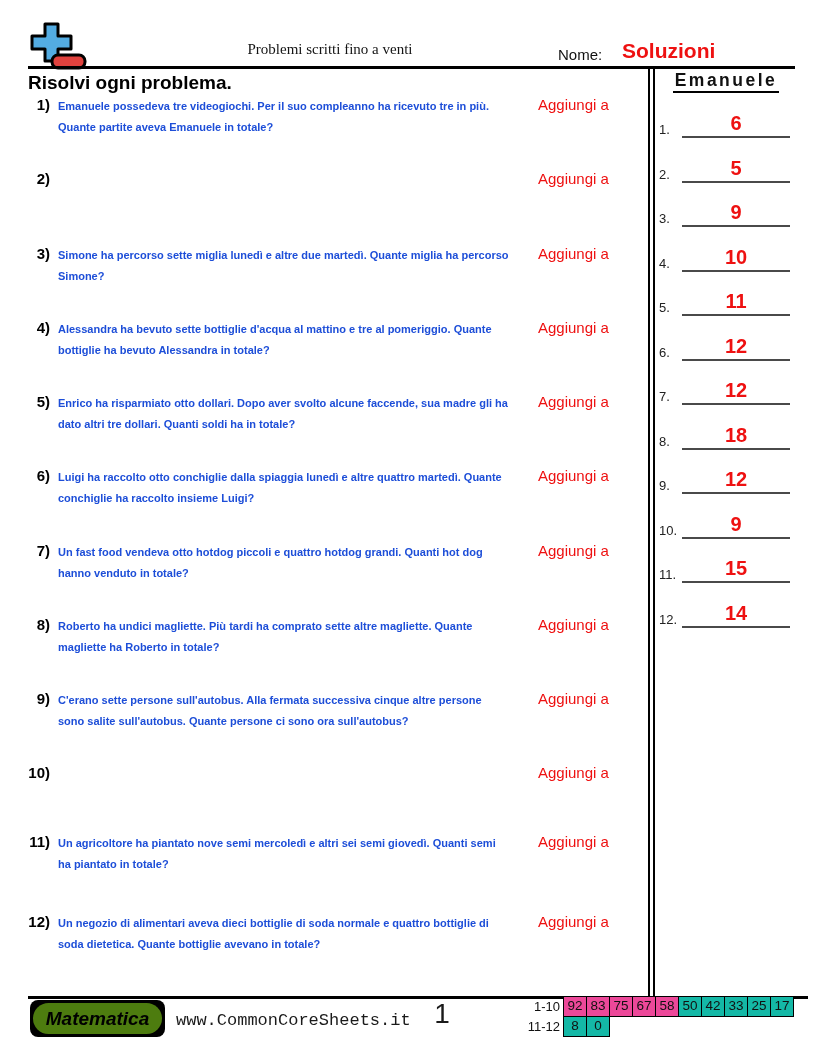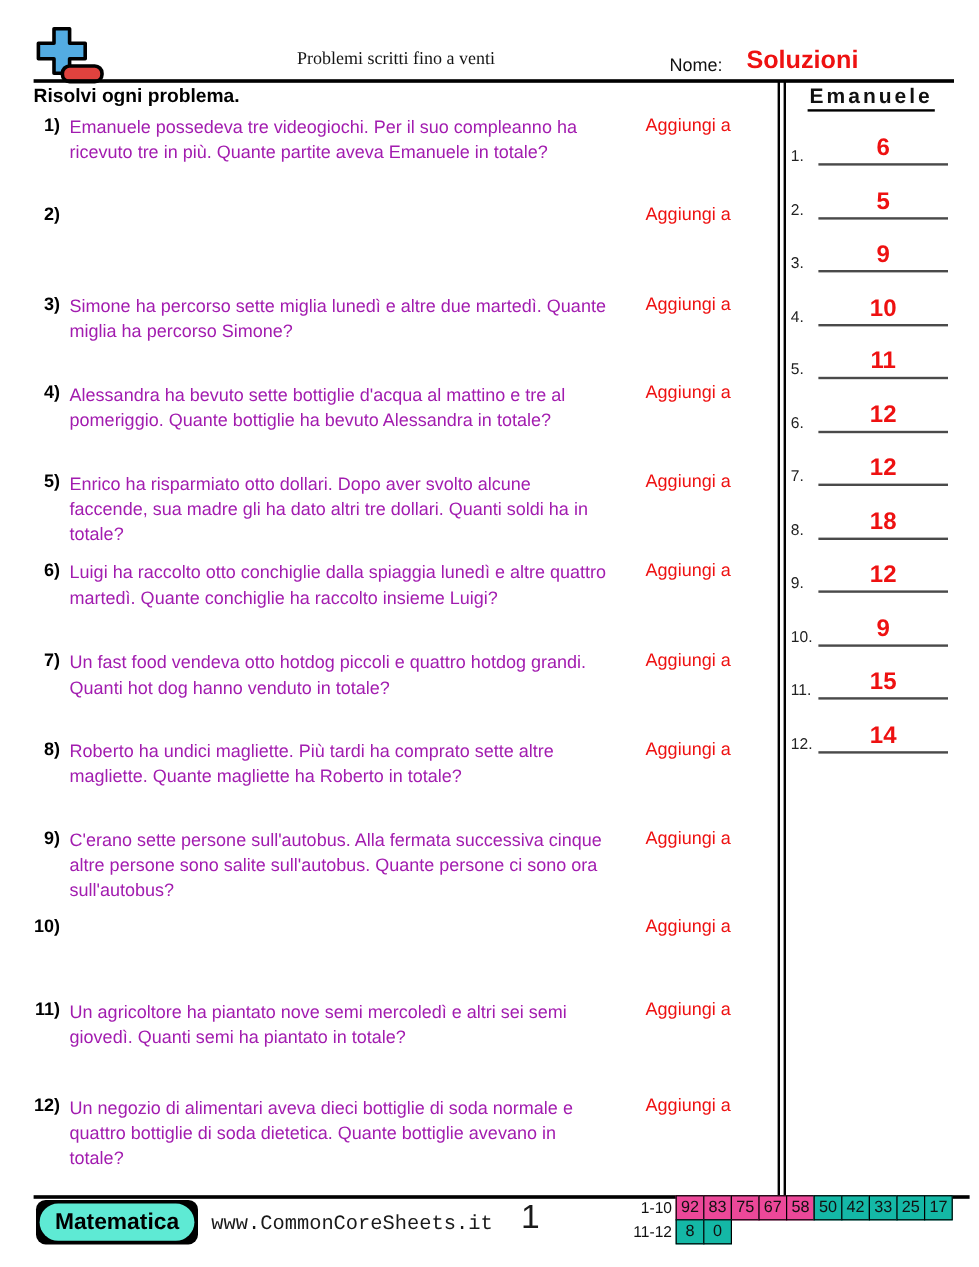--- a/index.html
+++ b/index.html
@@ -6,44 +6,44 @@
   html,body { background:#e9e9e9; }
   body { font-family:"Liberation Sans", sans-serif; }
   .page { position:relative; width:816px; height:1056px; background:#ffffff; margin:0 auto; overflow:hidden; color:#111; }
 
   
   .logo { position:absolute; left:28px; top:21px; width:60px; height:50px; }
   .title { position:absolute; left:170px; top:41px; width:320px; text-align:center; font-size:15px; color:#141414;font-family:Liberation Serif, serif; }
   .name-label { position:absolute; left:558px; top:46px; font-size:15px; }
   .name-value { position:absolute; left:622px; top:39px; font-size:21px; font-weight:bold; color:#ee1111; }
   .header-rule { position:absolute; left:28px; top:66px; width:767px; height:3px; background:#000; }
-  .instruction { position:absolute; left:28px; top:72px; font-size:16px; font-weight:bold; color:#000; }
+  .instruction { position:absolute; left:28px; top:72px; font-size:19px; font-weight:bold; color:#000; }
 
   
   .divider-a { position:absolute; left:648px; top:68px; width:2px; height:928px; background:#000; }
   .divider-b { position:absolute; left:653px; top:68px; width:2px; height:928px; background:#000; }
 
   
   .answers-title { position:absolute; left:657px; top:70px; width:138px; text-align:center; }
   .answers-title span { font-size:17.5px; font-weight:bold; letter-spacing:2.5px; border-bottom:2.5px solid #000; padding:0 2px 1px 2px; }
   .answer-row { position:absolute; left:655px; width:140px; height:32px; }
   .ans-num { position:absolute; left:4px; bottom:1px; font-size:13px; color:#222; }
   .ans-line { position:absolute; left:27px; right:5px; bottom:0; height:32px; border-bottom:2px solid #4a4a4a; display:flex; align-items:flex-end; justify-content:center; }
   .ans-value { color:#ee1111; font-weight:bold; font-size:20px; line-height:1; padding-bottom:3px; }
 
   
   .problem { position:absolute; left:25px; width:625px; }
   .p-num { position:absolute; left:0; top:0; width:25px; text-align:right; font-weight:bold; font-size:15px; color:#000; }
-  .p-text { margin-left:33px; width:452px; font-size:15px; line-height:21px; color:#a21caf; }
+  .p-text { margin-left:33px; width:452px; font-size:11px; line-height:21px; color:#1d4ed8;font-weight:bold; }
   .p-tag { position:absolute; left:513px; top:0; font-size:15px; color:#ee1111; }
 
   
   .footer-rule { position:absolute; left:28px; top:996px; width:780px; height:3px; background:#000; }
   .badge { position:absolute; left:30px; top:1000px; width:135px; height:37px; background:#000; border-radius:8px; padding:3px; display:flex; }
-  .badge-pill { flex:1; background:#5eead4; border-radius:16px; display:flex; align-items:center; justify-content:center; font-weight:bold; font-size:19px; color:#000; }
+  .badge-pill { flex:1; background:#4d7c0f; border-radius:16px; display:flex; align-items:center; justify-content:center; font-weight:bold; font-size:19px; color:#000;font-style:italic; }
   .website { position:absolute; left:176px; top:1011px; font-size:17px; color:#1a1a1a;font-family:Liberation Mono, monospace; }
   .page-number { position:absolute; left:420px; top:998px; width:44px; text-align:center; font-size:28px; color:#1a1a1a; }
   .score-table { position:absolute; left:518px; top:996px; }
   .score-row { display:flex; height:21px; }
   .score-label { width:46px; text-align:right; padding-right:4px; font-size:13px; line-height:21px; color:#111; }
   .score-cell { width:24px; height:21px; margin-left:-1px; border:1.5px solid #000; background:#ec4899; font-size:13.5px; line-height:18px; text-align:center; color:#111; }
   .score-cell.shaded { background:#14b8a6; }
   .score-row + .score-row { margin-top:-1.5px; }
 </style>
 </head>

